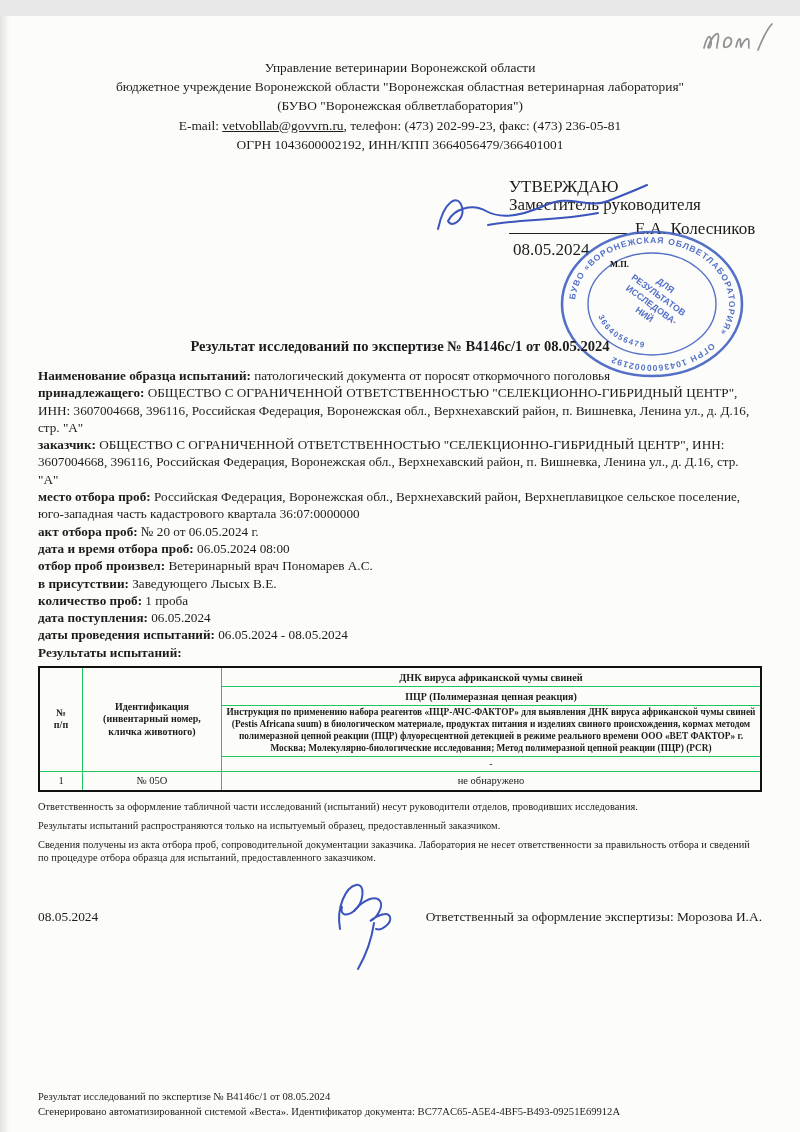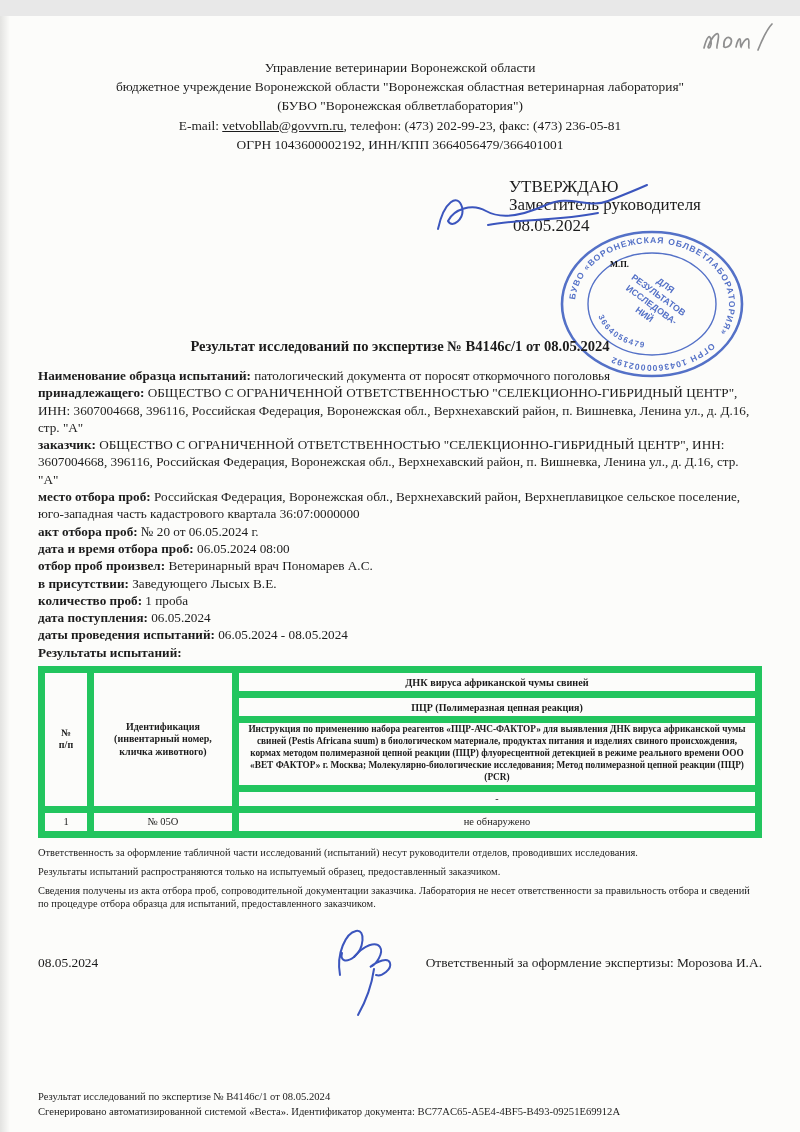--- a/index.html
+++ b/index.html
@@ -32,21 +32,21 @@
   
   .doc-title{position:absolute;top:322px;left:0;width:100%;text-align:center;
     font-weight:bold;font-size:14.6px;}
   
   .body-block{position:absolute;top:351px;left:38px;width:724px;}
   .field{font-size:13.2px;line-height:17.3px;}
   .field b{font-weight:bold;text-align:right;}
   
   table.results{border-collapse:collapse;width:724px;margin-top:5px;
     border:2px solid #111;}
-  table.results td{border:7px solid #22c55e;text-align:center;vertical-align:middle;
+  table.results td{border:1px solid #22c55e;text-align:center;vertical-align:middle;
     padding:1px 4px;}
   td.c-num{width:34px;font-weight:bold;font-size:10px;line-height:12px;white-space:pre-line;}
   td.c-id{width:130px;font-weight:bold;font-size:10px;line-height:12.5px;}
   td.t-group{font-weight:bold;font-size:10.2px;height:16px;}
   td.t-method{font-weight:bold;font-size:10px;height:16px;}
   td.t-full{font-weight:bold;font-size:9.3px;line-height:11.9px;padding:2px 8px;}
   td.t-dash{font-size:10px;height:12px;line-height:10px;}
   td.d-num{font-size:10.5px;height:16px;}
   td.d-id{font-size:10.5px;}
   td.d-res{font-size:10.5px;}
@@ -79,20 +79,21 @@
     <div>Управление ветеринарии Воронежской области</div>
     <div>бюджетное учреждение Воронежской области "Воронежская областная ветеринарная лаборатория"</div>
     <div>(БУВО "Воронежская облветлаборатория")</div>
     <div><span>E-mail: </span><a href="#" class="email-link">vetvobllab@govvrn.ru</a><span>,  телефон: (473) 202-99-23, факс: (473) 236-05-81</span></div>
     <div>ОГРН 1043600002192, ИНН/КПП 3664056479/366401001</div>
   </div>
 
   <div class="approval">
     <div>УТВЕРЖДАЮ</div>
     <div>Заместитель руководителя</div>
+    <div class="sig-row"><span class="sig-line"></span><span class="appr-name">Е.А. Колесников</span></div>
     <div class="appr-date">08.05.2024</div>
   </div>
 
   <svg class="sig1" width="225" height="58" viewBox="0 0 225 58">
     <g fill="none" stroke="#3b55bd" stroke-width="2" stroke-linecap="round">
       <path d="M10,50 C16,22 30,14 34,28 C37,40 24,50 20,42 C26,30 44,24 58,32 C74,41 96,36 118,26 C142,15 160,30 180,22 C198,15 210,10 219,6"></path>
       <path d="M60,46 C90,40 130,42 170,34"></path>
     </g>
   </svg>
 

